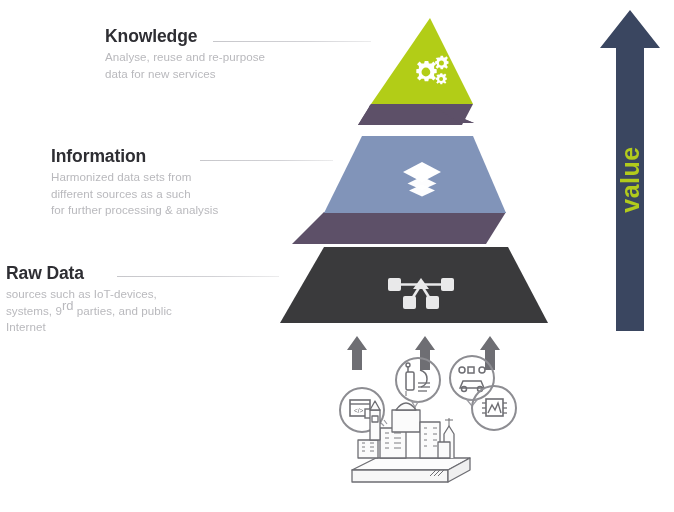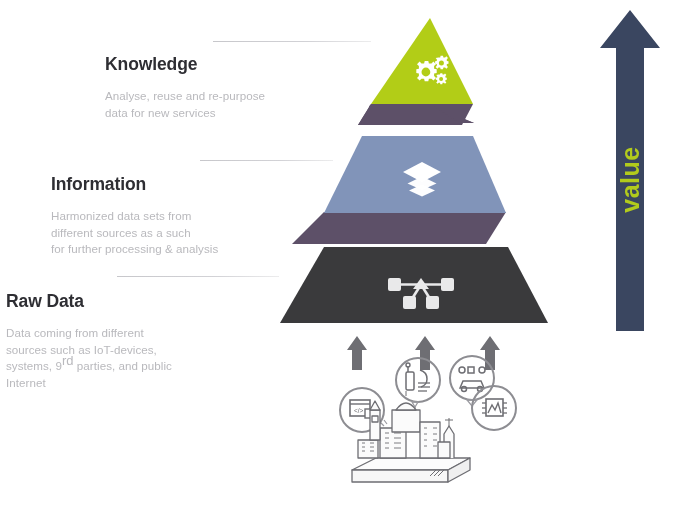--- a/index.html
+++ b/index.html
@@ -28,27 +28,26 @@
     position: absolute;
     box-sizing: border-box;
   }
   .label-head {
     font-size: 17.5px;
     font-weight: bold;
     color: #2e2e33;
     letter-spacing: -0.1px;
     line-height: 1.1;
     white-space: nowrap;
-    margin-top: 28px;
   }
   .label-body {
     font-size: 11.6px;
     color: #b9b9bd;
     line-height: 1.42;
-    margin-top: 14px;
+    margin-top: 3px;
     letter-spacing: 0.05px;
   }
   .label-body sup {
     font-size: 13px;
     vertical-align: super;
     line-height: 0;
   }
 
   
   #blk-knowledge { left: 105px; top: 27px; }
@@ -144,21 +143,20 @@
       <div>Harmonized data sets from</div>
       <div>different sources as a such</div>
       <div>for further processing &amp; analysis</div>
     </div>
   </div>
   <div class="leader" id="line-information"></div>
 
   <div class="label-block" id="blk-rawdata">
     <div class="label-head">Raw Data</div>
     <div class="label-body">
-      <div>Data coming from different</div>
       <div>sources such as IoT-devices,</div>
       <div>
         <span>systems, 9</span><sup>rd</sup><span> parties, and public</span>
       </div>
       <div>Internet</div>
     </div>
   </div>
   <div class="leader" id="line-rawdata"></div>
 
   <div class="pyramid">

